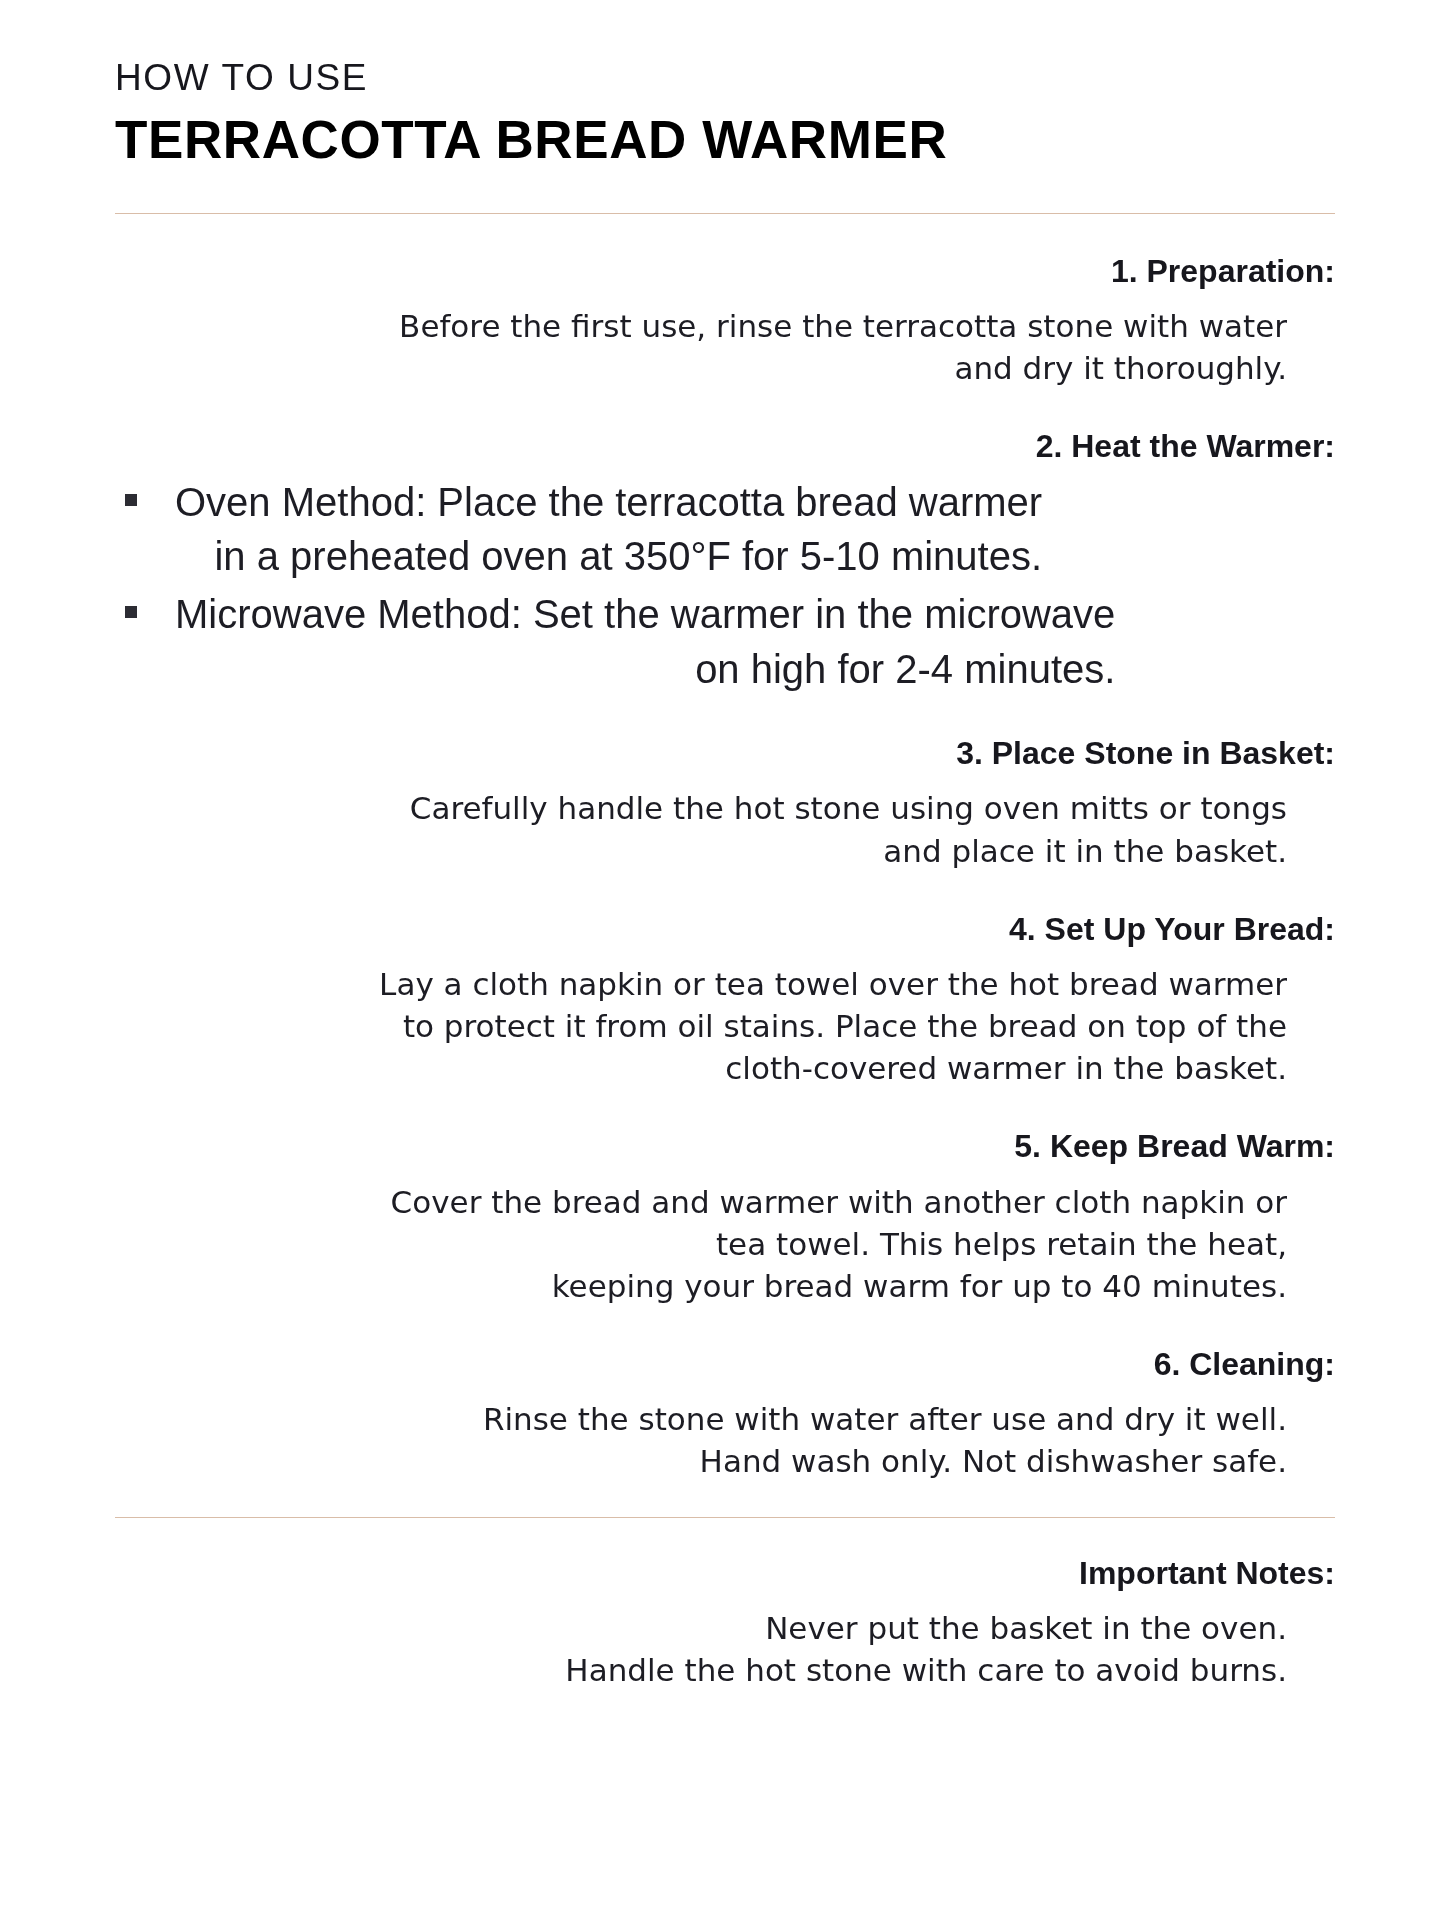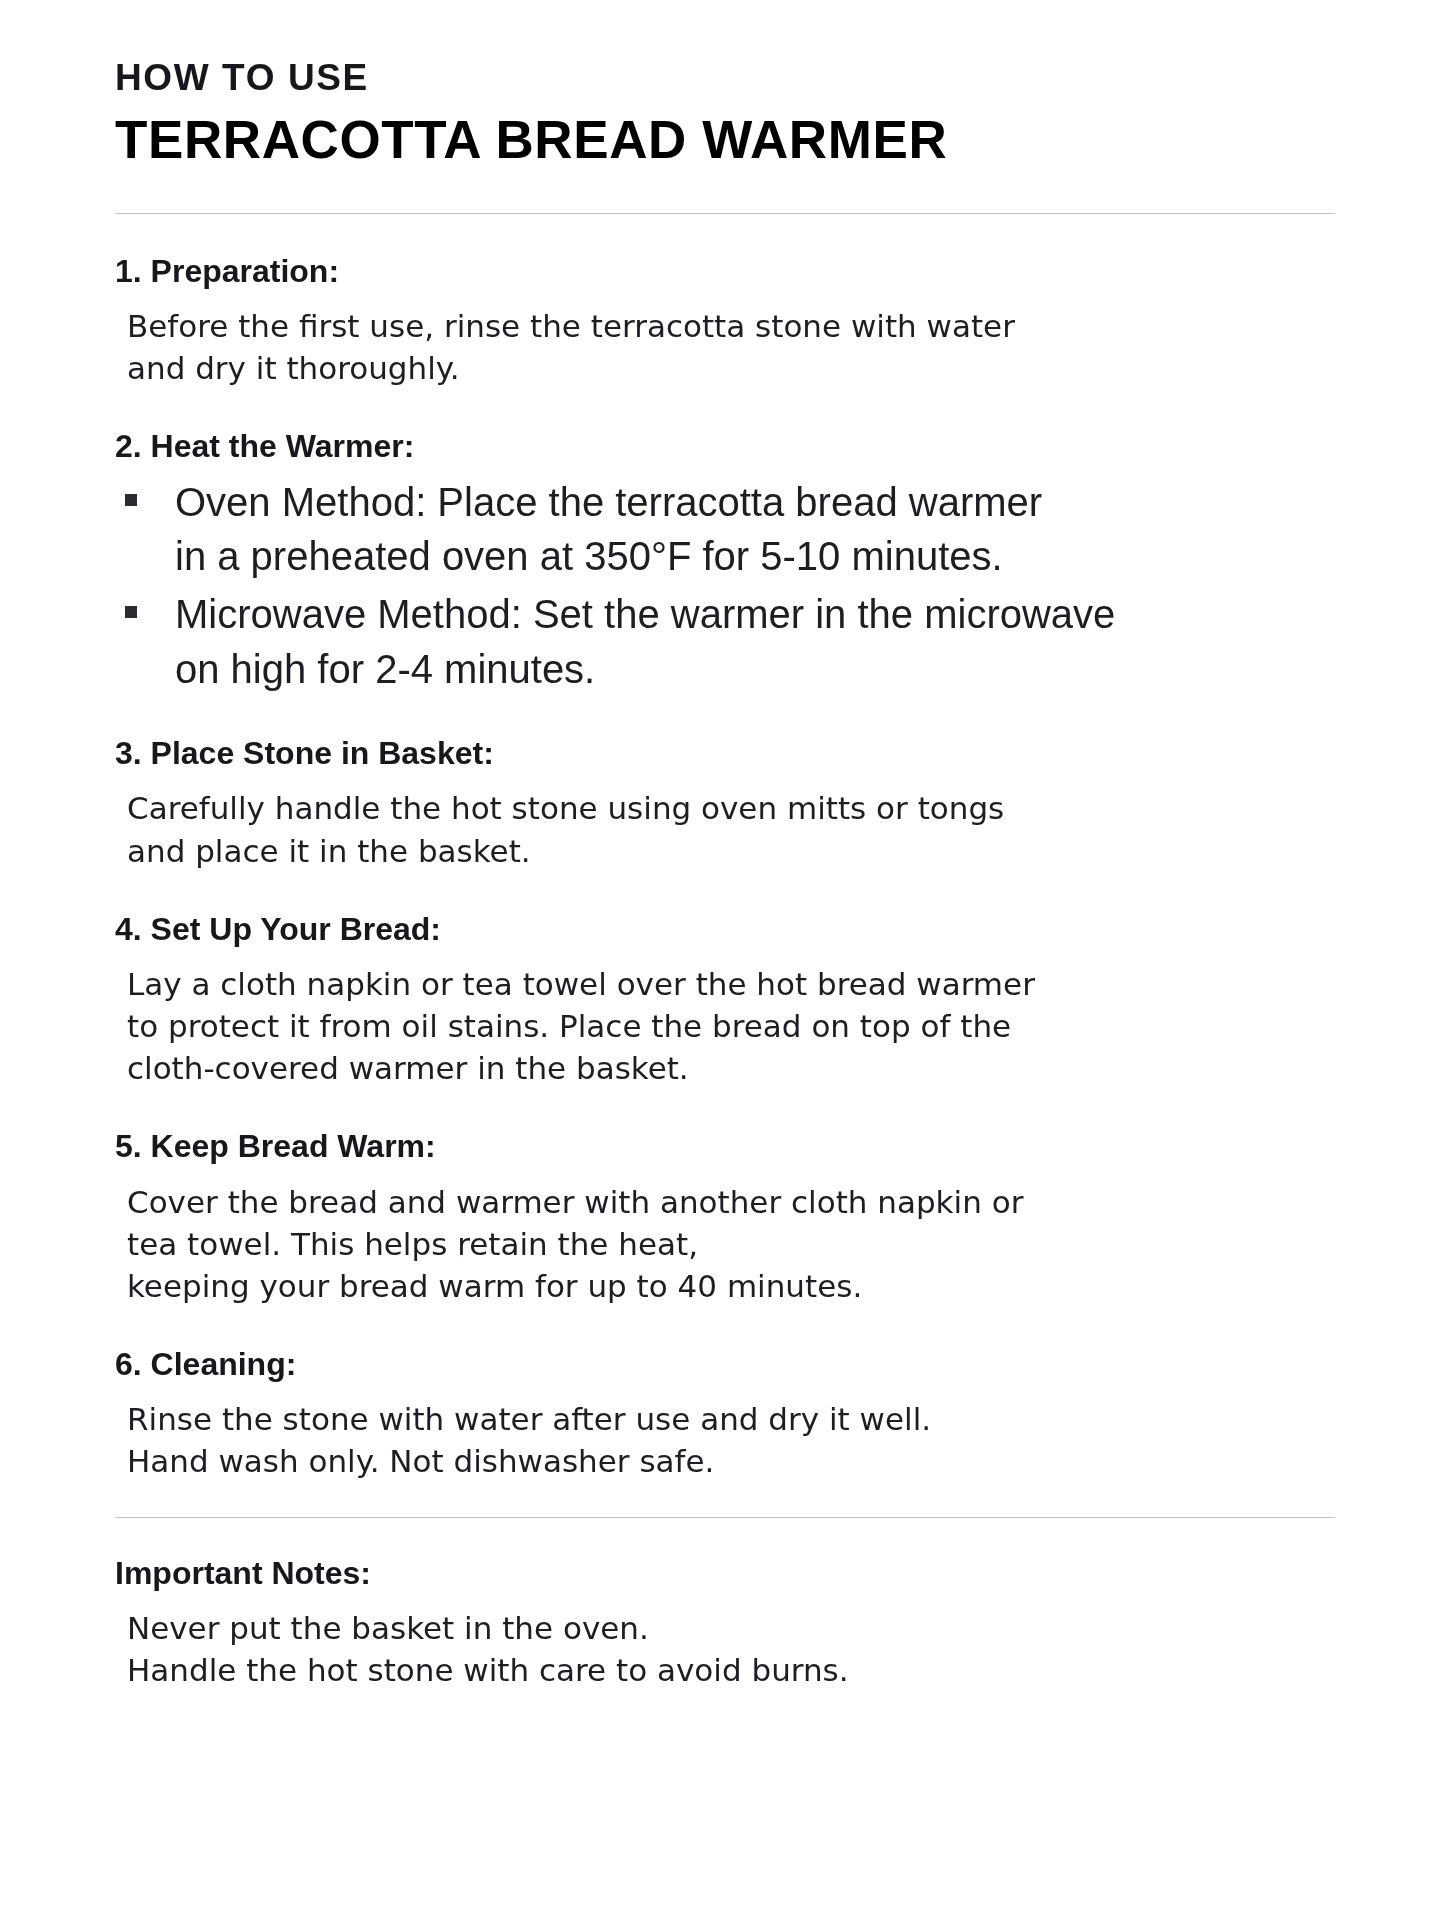--- a/index.html
+++ b/index.html
@@ -16,21 +16,21 @@
   }
   .page {
     box-sizing: border-box;
     width: 1445px;
     height: 1927px;
     padding: 58px 110px 0 115px;
     background: #ffffff;
   }
   .eyebrow {
     font-family: "Liberation Sans", sans-serif;
-    font-weight: 700;
+    font-weight: 400;
     font-size: 37px;
     letter-spacing: 1.6px;
     color: #17171d;
     margin: 0 0 12px 0;
     line-height: 1.1;
   }
   .title {
     font-family: "Liberation Sans", sans-serif;
     font-weight: 700;
     font-size: 53px;
@@ -43,20 +43,21 @@
     border: 0;
     border-top: 1.5px solid #d9bda8;
     margin: 44px 0 0 0;
     width: 100%;
   }
   .rule.bottom {
     margin: 34px 0 0 0;
   }
   .section {
     margin-top: 36px;
+    text-align: right;
   }
   .section:first-of-type {
     margin-top: 44px;
   }
   .section-head {
     font-family: "Liberation Sans", sans-serif;
     font-weight: 700;
     font-size: 32px;
     color: #17171d;
     margin: 0 0 4px 0;

